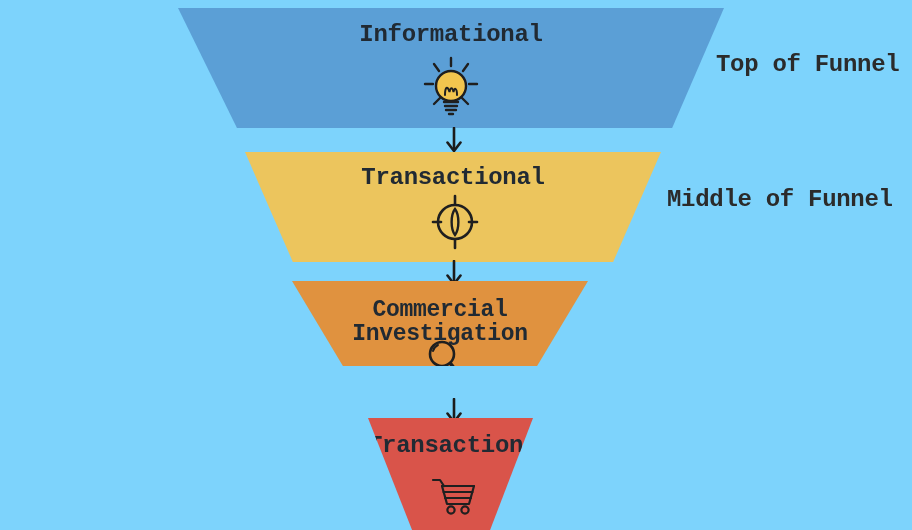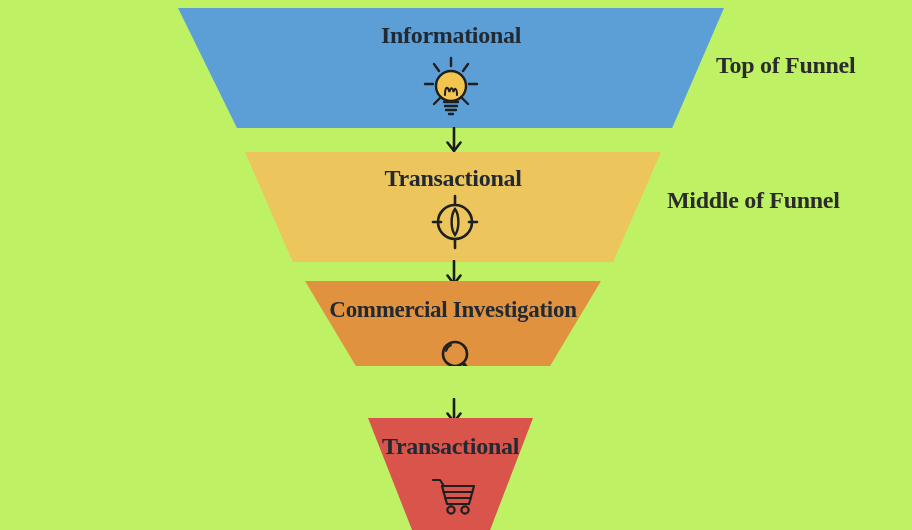--- a/index.html
+++ b/index.html
@@ -1,29 +1,29 @@
 <!DOCTYPE html>
 <html><head>
 <meta charset="utf-8">
 <style>
   html, body { margin: 0; padding: 0; background: #ffffff; }
   .canvas {
     position: relative;
     width: 912px;
     height: 530px;
     overflow: hidden;
-    background: #bef264;
-    font-family: Liberation Serif, serif;
+    background: #7dd3fc;
+    font-family: Liberation Mono, monospace;
   }
   .seg { position: absolute; }
   .seg-0 { left: 178px; top: 8px;   width: 546px; height: 120px;
            clip-path: polygon(0% 0%, 100% 0%, 90.5% 100%, 10.8% 100%); }
   .seg-1 { left: 245px; top: 152px; width: 416px; height: 110px;
            clip-path: polygon(0% 0%, 100% 0%, 88.5% 100%, 11.5% 100%); }
-  .seg-2 { left: 305px; top: 281px; width: 296px; height: 85px;
+  .seg-2 { left: 292px; top: 281px; width: 296px; height: 85px;
            clip-path: polygon(0% 0%, 100% 0%, 82.8% 100%, 17.2% 100%); }
   .seg-3 { left: 368px; top: 418px; width: 165px; height: 112px;
            clip-path: polygon(0% 0%, 100% 0%, 74% 100%, 26.7% 100%); }
   .seg-label {
     position: absolute;
     left: 0; width: 100%;
     text-align: center;
     font-weight: bold;
     font-size: 24px;
     line-height: 24px;

